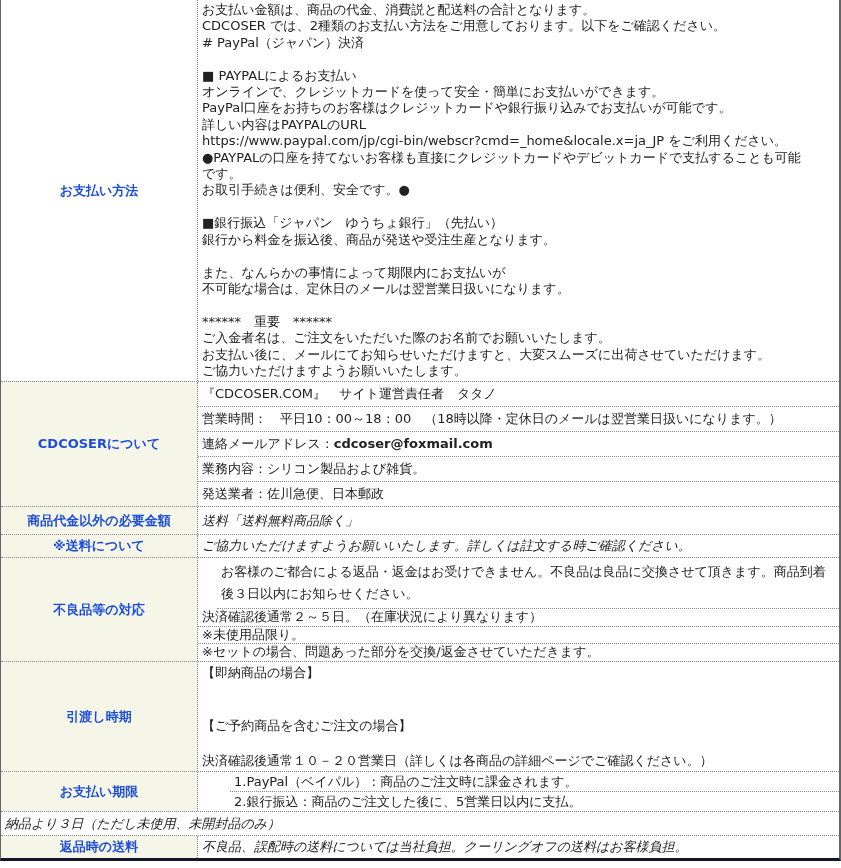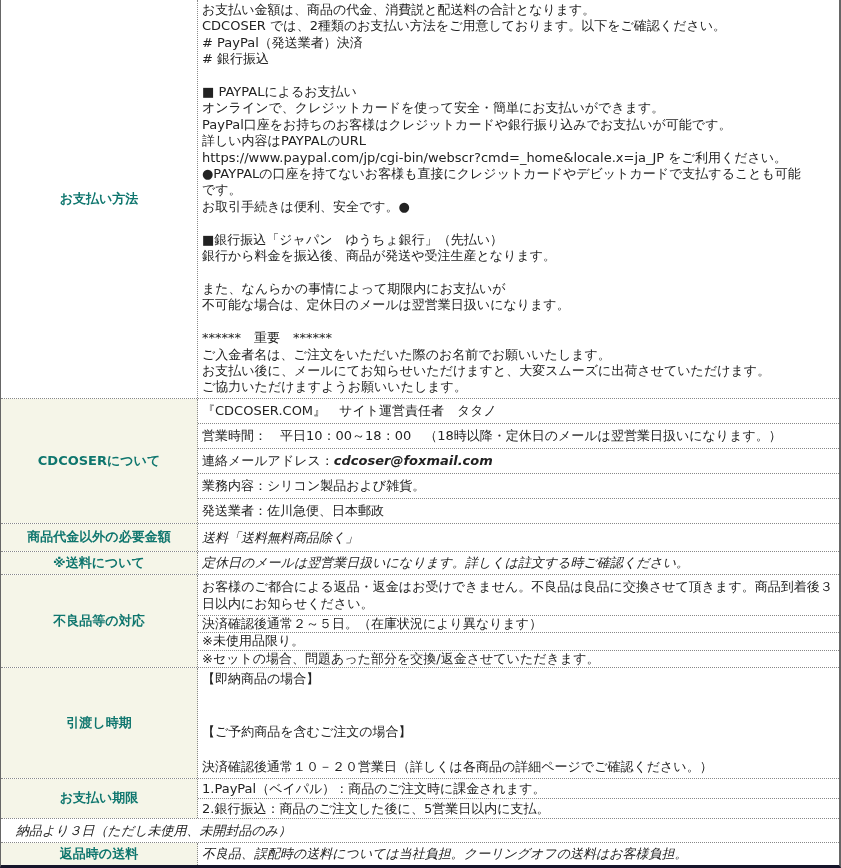--- a/index.html
+++ b/index.html
@@ -23,62 +23,61 @@
     flex:0 0 197px;
     width:197px;
     box-sizing:border-box;
     background:#f5f5e8;
     border-right:1px dotted #888;
     display:flex;
     align-items:center;
     justify-content:center;
     font-weight:bold;
     text-align:center;
-    color:#0f766e;
+    color:#1d4ed8;
     padding:2px 4px;
   }
   .hdr.white{background:#ffffff;}
   .content{flex:1 1 auto;min-width:0;box-sizing:border-box;}
   .lines{padding:2px 4px 2px 4px;}
   .lines > div{
     line-height:16.4px;
     min-height:16.4px;
     white-space:pre-wrap;
   }
   .delivery .lines > div{line-height:17.6px;min-height:17.6px;}
   .delivery .lines{padding:2px 4px;}
   .subcell{
     border-bottom:1px dotted #888;
     padding:3px 4px;
     line-height:18px;
     white-space:pre-wrap;
   }
   .subcell:last-child{border-bottom:none;}
   .defective .subcell{padding:0 4px;line-height:16.5px;}
-  .defective .subcell.first{padding:3px 4px;line-height:17px;}
-  .deadline .subcell{padding:1px 4px;line-height:17px;}
+  .defective .subcell.first{padding:3px 4px;line-height:22px;margin-left:19px;}
+  .deadline .subcell{padding:1px 4px;line-height:17px;margin-left:32px;}
   .single{padding:4px 4px;line-height:17px;white-space:pre-wrap;font-style:italic;}
   .single.tight{padding:2px 4px;}
   .single.mid{padding:5px 4px;}
-  .single.r-dead{padding:3px 4px;margin-left:11px;}
-  .bold{font-weight:bold;font-style:italic;}
+  .single.r-dead{padding:3px 4px;}
+  .bold{font-weight:bold;}
 </style>
 </head>
 <body>
 
 <div class="tbl">
 
   <div class="row">
     <div class="hdr white">お支払い方法</div>
     <div class="content">
       <div class="lines">
           <div>お支払い金額は、商品の代金、消費説と配送料の合計となります。</div>
           <div>CDCOSER では、2種類のお支払い方法をご用意しております。以下をご確認ください。</div>
-          <div># PayPal（発送業者）決済</div>
-          <div># 銀行振込</div>
+          <div># PayPal（ジャパン）決済</div>
           <div>&nbsp;</div>
           <div>■ PAYPALによるお支払い</div>
           <div>オンラインで、クレジットカードを使って安全・簡単にお支払いができます。</div>
           <div>PayPal口座をお持ちのお客様はクレジットカードや銀行振り込みでお支払いが可能です。</div>
           <div>詳しい内容はPAYPALのURL</div>
           <div>https://www.paypal.com/jp/cgi-bin/webscr?cmd=_home&amp;locale.x=ja_JP をご利用ください。</div>
           <div>●PAYPALの口座を持てないお客様も直接にクレジットカードやデビットカードで支払することも可能</div>
           <div>です。</div>
           <div>お取引手続きは便利、安全です。●</div>
           <div>&nbsp;</div>
@@ -110,21 +109,21 @@
   <div class="row">
     <div class="hdr">商品代金以外の必要金額</div>
     <div class="content">
       <div class="single mid">送料「送料無料商品除く」</div>
     </div>
   </div>
 
   <div class="row">
     <div class="hdr">※送料について</div>
     <div class="content">
-      <div class="single tight">定休日のメールは翌営業日扱いになります。詳しくは註文する時ご確認ください。</div>
+      <div class="single tight">ご協力いただけますようお願いいたします。詳しくは註文する時ご確認ください。</div>
     </div>
   </div>
 
   <div class="row">
     <div class="hdr">不良品等の対応</div>
     <div class="content defective">
       <div class="subcell first">お客様のご都合による返品・返金はお受けできません。不良品は良品に交換させて頂きます。商品到着後３日以内にお知らせください。</div>
       <div class="subcell">決済確認後通常２～５日。（在庫状況により異なります）</div>
       <div class="subcell">※未使用品限り。</div>
       <div class="subcell">※セットの場合、問題あった部分を交換/返金させていただきます。</div>

